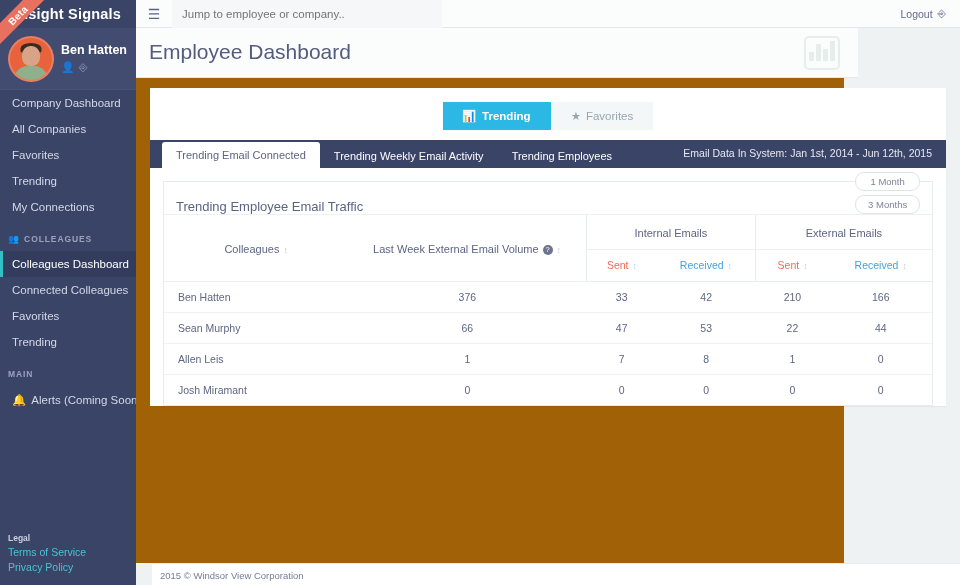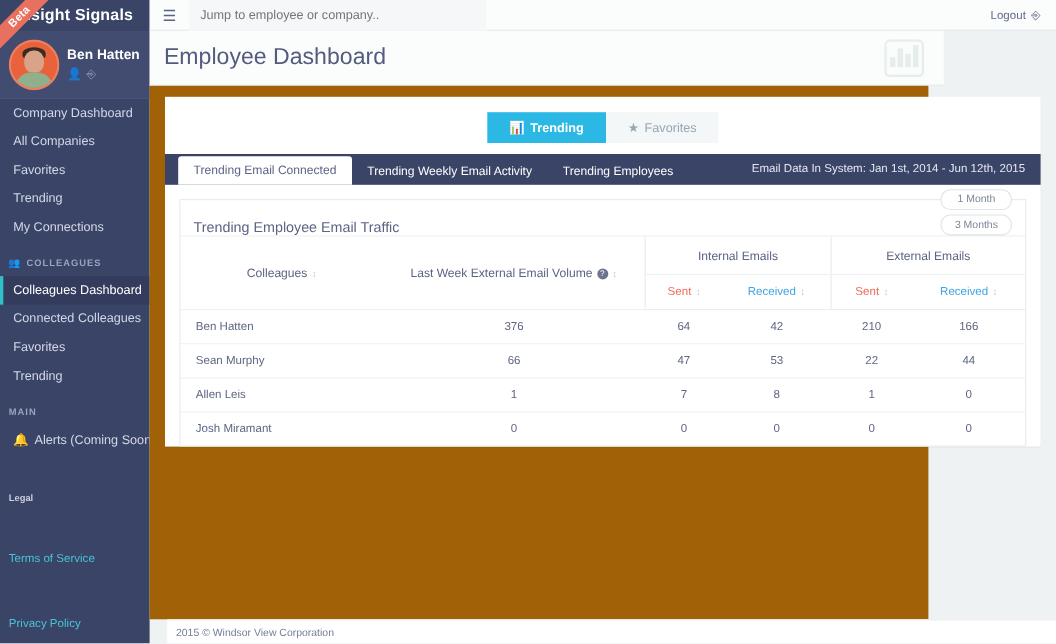--- a/index.html
+++ b/index.html
@@ -91,21 +91,21 @@
     border-left-color: #31c0c4;
     color: #fff;
   }
   .nav-item .ic { margin-right: 5px; color: #b9c0d6; }
 
   .side-footer {
     position: absolute; left: 0; bottom: 10px; width: 136px;
     padding-left: 8px;
   }
   .side-footer .legal { color: #c9cee0; font-size: 8.5px; font-weight: bold; margin-bottom: 2px; }
-  .side-footer a { display:block; color: #49c3d4; font-size: 10.5px; text-decoration: none; line-height: 15px; margin-top: 44px; }
+  .side-footer a { display:block; color: #49c3d4; font-size: 10.5px; text-decoration: none; line-height: 15px; }
 
   
   #topbar {
     position: absolute; left: 136px; top: 0;
     width: 824px; height: 28px;
     background: #fbfcfc;
     border-bottom: 1px solid #e2e7e9;
     display: flex; align-items: center;
   }
   .hamburger {
@@ -372,21 +372,21 @@
               </th>
               <th class="sub-th recv">
                 <span>Received</span><span class="sort">↕</span>
               </th>
             </tr>
           </thead>
           <tbody>
             <tr>
               <td class="name">Ben Hatten</td>
               <td>376</td>
-              <td>64</td>
+              <td>33</td>
               <td>42</td>
               <td>210</td>
               <td>166</td>
             </tr>
             <tr>
               <td class="name">Sean Murphy</td>
               <td>66</td>
               <td>47</td>
               <td>53</td>
               <td>22</td>

